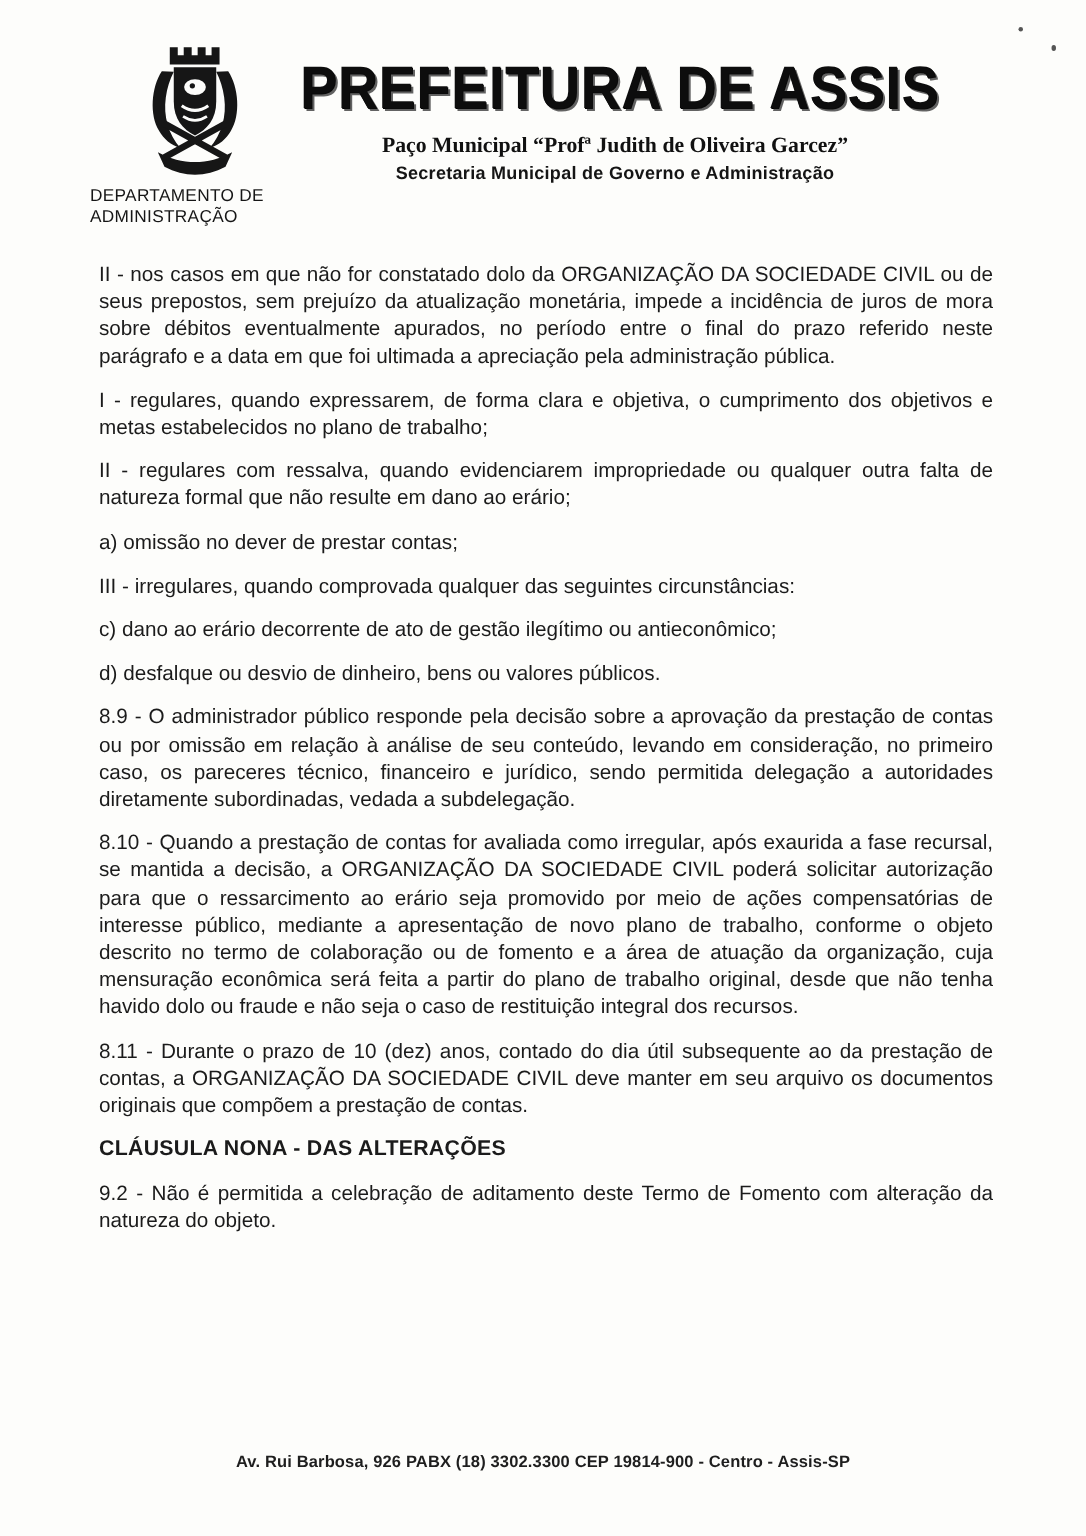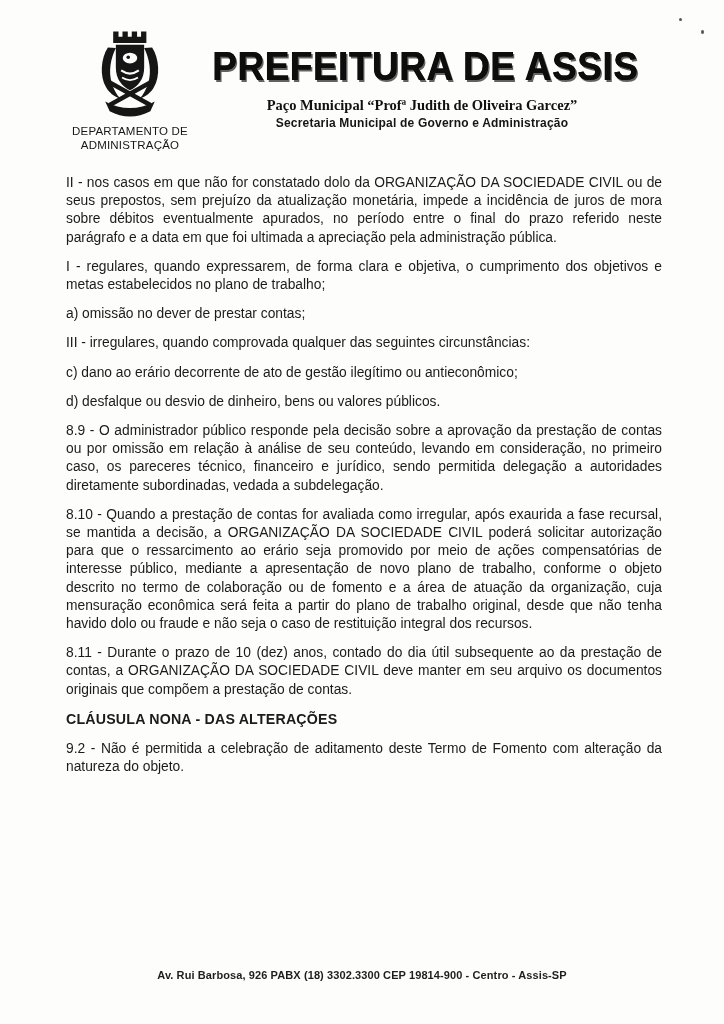--- a/index.html
+++ b/index.html
@@ -9,32 +9,30 @@
     margin:0 auto;
     background:#fdfdfb;
     overflow:hidden;
     font-family:"Liberation Sans", sans-serif;
     color:#1d1d1d;
   }
   
   .doc-header{position:absolute;top:0;left:0;width:100%;height:165px;}
   .logo-block{
     position:absolute;left:60px;top:28px;width:140px;
-    text-align:center;
   }
   .logo-block svg{display:block;margin:0 auto;}
   .dept{
     margin-top:4px;
     font-size:11.5px;line-height:1.25;letter-spacing:.2px;
     color:#161616;
   }
   .head-text{
-    position:absolute;left:200px;top:48px;width:420px;
+    position:absolute;left:200px;top:40px;width:420px;
     text-align:center;
-    margin-left:12px;
   }
   .doc-title{
     margin:0;
     font-size:37px;line-height:1.05;
     font-weight:bold;letter-spacing:.5px;
     color:#0d0d0d;
     transform:scaleY(1.08);
     text-shadow:1.8px 1.8px 0 rgba(15,15,15,.65), .5px .5px 0 #000;
     white-space:nowrap;
   }
@@ -95,20 +93,21 @@
     <div class="head-text">
       <h1 class="doc-title">PREFEITURA DE ASSIS</h1>
       <div class="sub1">Paço Municipal “Profª Judith de Oliveira Garcez”</div>
       <div class="sub2">Secretaria Municipal de Governo e Administração</div>
     </div>
   </header>
 
   <main class="doc-body">
     <p>II - nos casos em que não for constatado dolo da ORGANIZAÇÃO DA SOCIEDADE CIVIL ou de seus prepostos, sem prejuízo da atualização monetária, impede a incidência de juros de mora sobre débitos eventualmente apurados, no período entre o final do prazo referido neste parágrafo e a data em que foi ultimada a apreciação pela administração pública.</p>
     <p>I - regulares, quando expressarem, de forma clara e objetiva, o cumprimento dos objetivos e metas estabelecidos no plano de trabalho;</p>
+    <p>II - regulares com ressalva, quando evidenciarem impropriedade ou qualquer outra falta de natureza formal que não resulte em dano ao erário;</p>
     <p>a) omissão no dever de prestar contas;</p>
     <p>III - irregulares, quando comprovada qualquer das seguintes circunstâncias:</p>
     <p>c) dano ao erário decorrente de ato de gestão ilegítimo ou antieconômico;</p>
     <p>d) desfalque ou desvio de dinheiro, bens ou valores públicos.</p>
     <p>8.9 - O administrador público responde pela decisão sobre a aprovação da prestação de contas ou por omissão em relação à análise de seu conteúdo, levando em consideração, no primeiro caso, os pareceres técnico, financeiro e jurídico, sendo permitida delegação a autoridades diretamente subordinadas, vedada a subdelegação.</p>
     <p>8.10 - Quando a prestação de contas for avaliada como irregular, após exaurida a fase recursal, se mantida a decisão, a ORGANIZAÇÃO DA SOCIEDADE CIVIL poderá solicitar autorização para que o ressarcimento ao erário seja promovido por meio de ações compensatórias de interesse público, mediante a apresentação de novo plano de trabalho, conforme o objeto descrito no termo de colaboração ou de fomento e a área de atuação da organização, cuja mensuração econômica será feita a partir do plano de trabalho original, desde que não tenha havido dolo ou fraude e não seja o caso de restituição integral dos recursos.</p>
     <p>8.11 - Durante o prazo de 10 (dez) anos, contado do dia útil subsequente ao da prestação de contas, a ORGANIZAÇÃO DA SOCIEDADE CIVIL deve manter em seu arquivo os documentos originais que compõem a prestação de contas.</p>
     <p class="heading">CLÁUSULA NONA - DAS ALTERAÇÕES</p>
     <p>9.2 - Não é permitida a celebração de aditamento deste Termo de Fomento com alteração da natureza do objeto.</p>
   </main>

